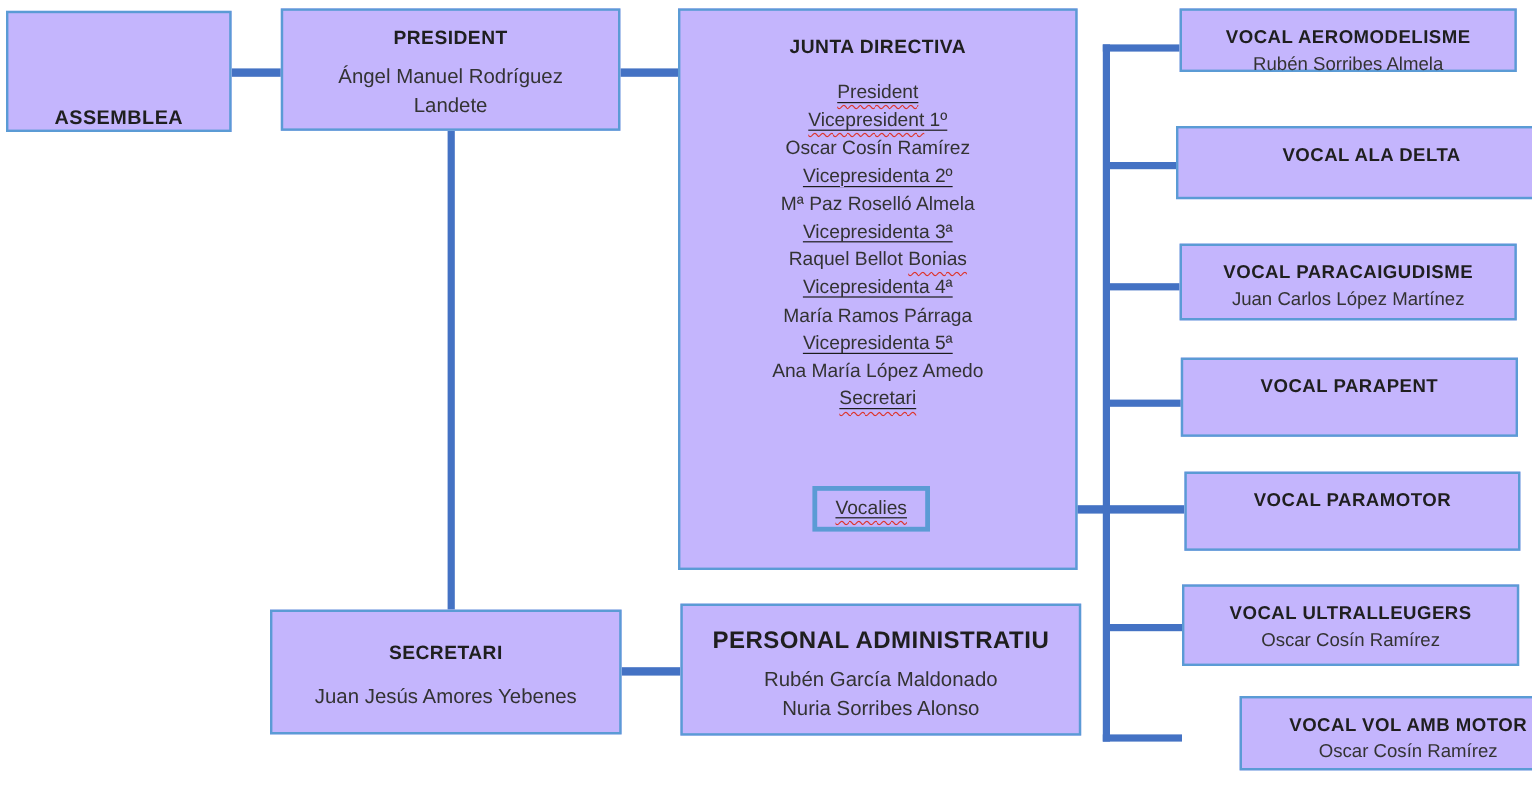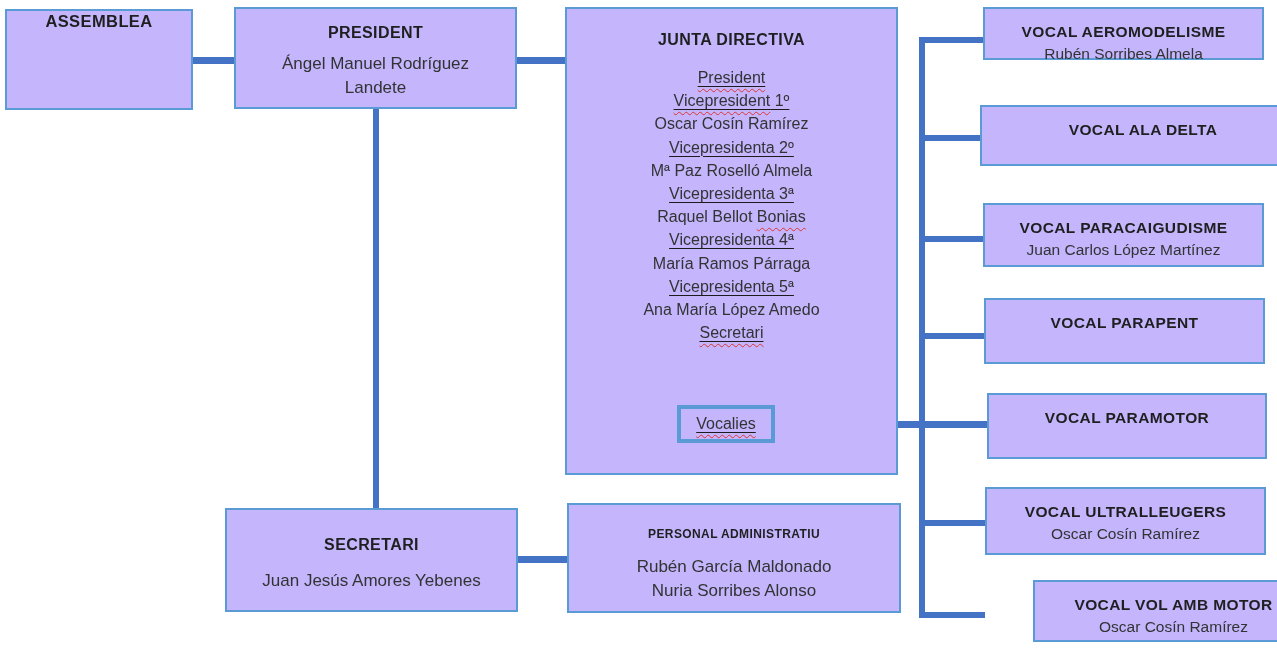--- a/index.html
+++ b/index.html
@@ -25,36 +25,36 @@
   .box-title{
     font-weight:bold;color:var(--title);
     font-size:15.5px;letter-spacing:.4px;line-height:20px;
   }
   .box-name{
     font-weight:400;color:var(--name);
     font-size:17px;line-height:24px;
   }
   .box-name:empty{display:none;}
 
-  .b-assemblea{left:5px;top:9px;width:188px;height:101px;justify-content:flex-start;}
+  .b-assemblea{left:5px;top:9px;width:188px;height:101px;justify-content:flex-end;}
   .b-assemblea .box-title{font-size:16.5px;}
 
   .b-president{left:234px;top:7px;width:283px;height:102px;padding-top:14px;}
   .b-president .box-title{margin-bottom:9px;font-size:16px;}
   .b-president .box-name{padding:0 28px;}
 
   .b-junta{left:565px;top:7px;width:333px;height:468px;padding-top:21px;}
   .b-junta .box-title{font-size:16px;margin-bottom:16px;}
   .junta-line{font-size:16px;line-height:23.2px;color:var(--name);}
 
   .b-secretari{left:225px;top:508px;width:293px;height:104px;padding-top:25px;}
   .b-secretari .box-title{margin-bottom:14px;font-size:16px;}
 
   .b-personal{left:567px;top:503px;width:334px;height:110px;padding-top:19px;}
-  .b-personal .box-title{font-size:12px;margin-bottom:11px;}
+  .b-personal .box-title{font-size:20px;margin-bottom:11px;}
 
   .b-vocalies{
     left:677px;top:405px;width:98px;height:38px;
     border:4px solid var(--box-border);
     justify-content:center;
   }
   .vocalies-text{font-size:16px;color:var(--name);}
 
   .vocal{left:983px;width:281px;padding-top:12px;}
   .vocal .box-title{font-size:15.5px;line-height:21px;}

